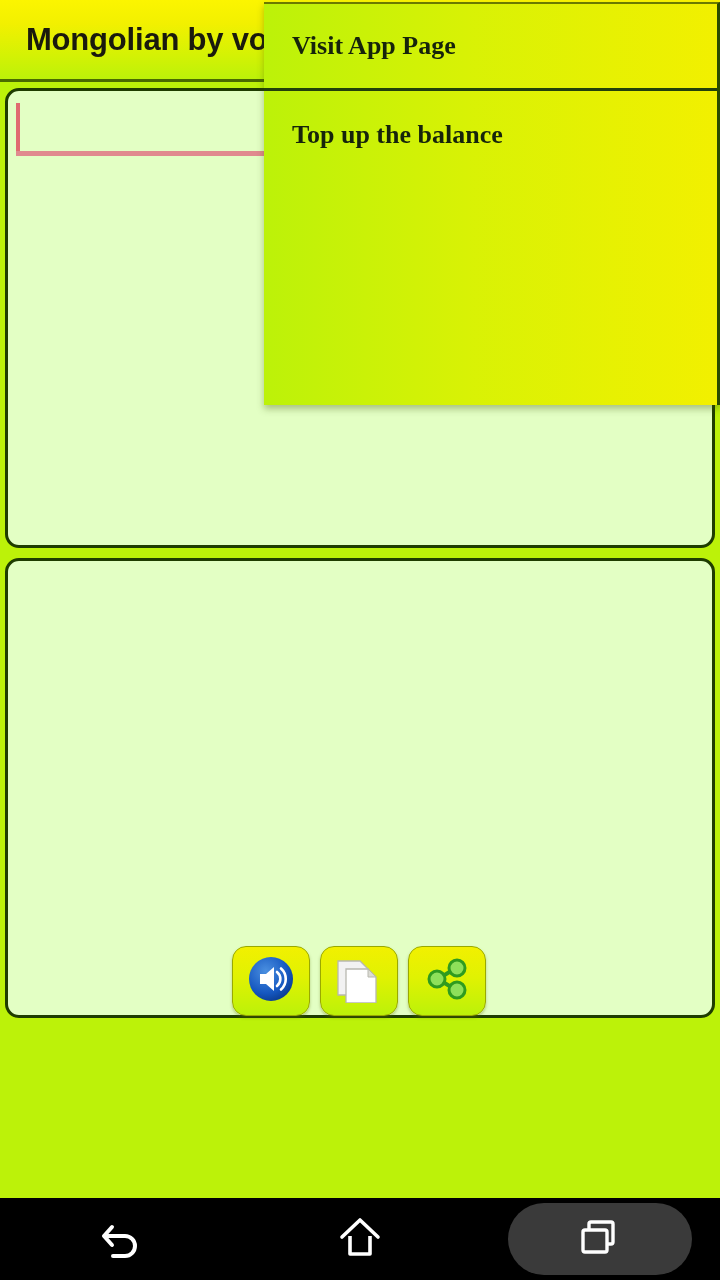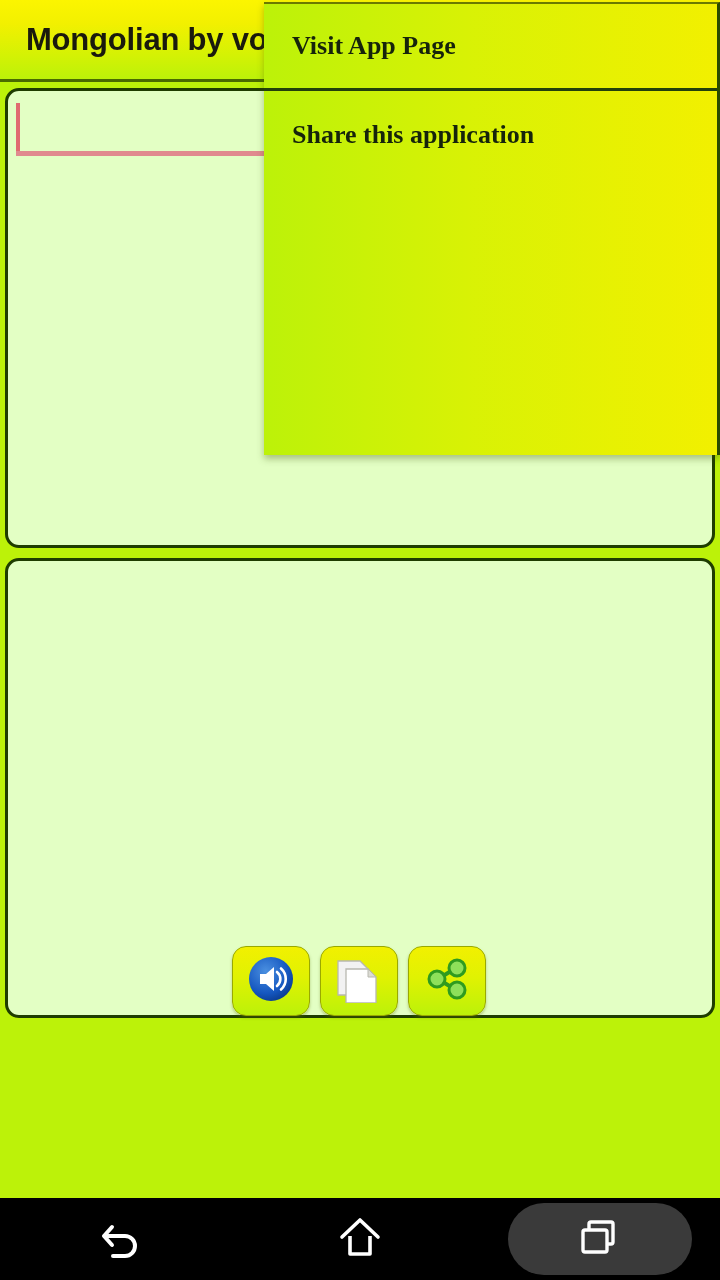--- a/index.html
+++ b/index.html
@@ -113,21 +113,21 @@
     font-family: "Liberation Serif", serif;
     font-size: 27px;
     color: #1a1a0d;
     letter-spacing: 0.5px;
   }
 
   
   #menu {
     position: absolute;
     left: 264px; top: 2px;
-    width: 456px; height: 453px;
+    width: 456px; height: 403px;
     background: linear-gradient(to right, #bcf209 0%, #d8f205 45%, #f2f000 100%);
     border-right: 3px solid #2b4a00;
     border-top: 2px solid #6b7a00;
     box-shadow: 0 4px 7px rgba(60,80,0,0.35);
     overflow: hidden;
   }
   .menu-item {
     height: 87px;
     display: flex;
     align-items: center;
@@ -275,21 +275,21 @@
         </span>
       </div>
     </div>
   </div>
 
   <div id="menu">
     <div class="menu-item">
       <span>Visit App Page</span>
     </div>
     <div class="menu-item">
-      <span>Share this application</span>
+      <span>Top up the balance</span>
     </div>
   </div>
 
   <div id="navbar">
     <div class="nav-btn">
       <span>
         <svg width="56" height="56" viewBox="0 0 56 56">
           <path d="M20 18 L12 27 L20 36" fill="none" stroke="#ffffff" stroke-width="4" stroke-linecap="round" stroke-linejoin="round"></path>
           <path d="M12.5 27 H33 a10 10 0 0 1 0 20 H21" fill="none" stroke="#ffffff" stroke-width="4" stroke-linecap="round"></path>
         </svg>

